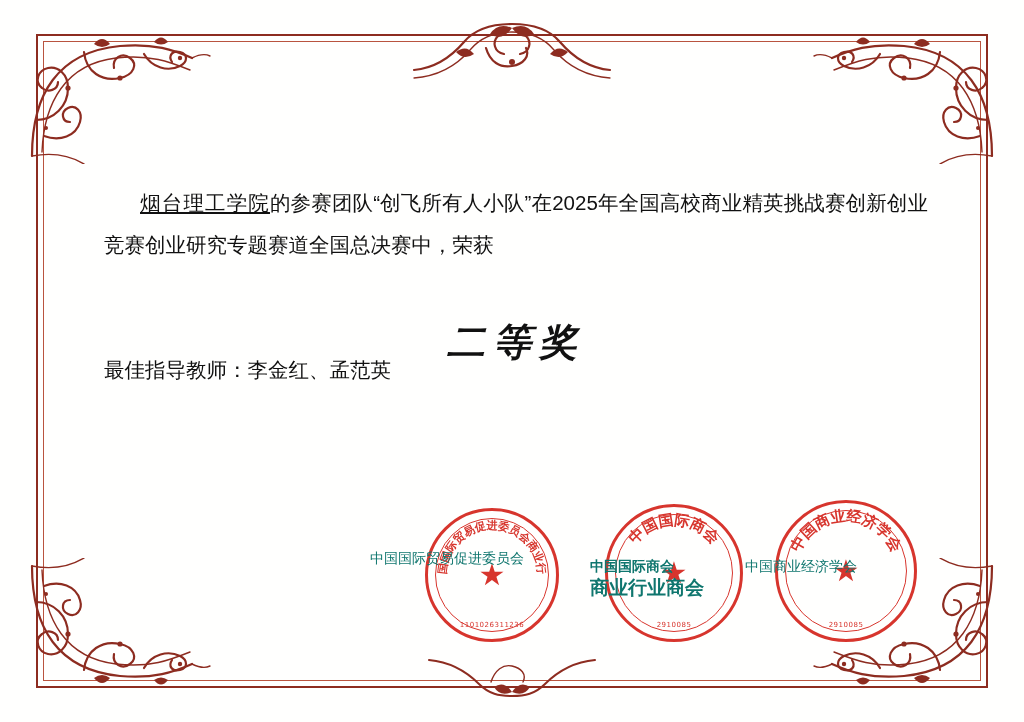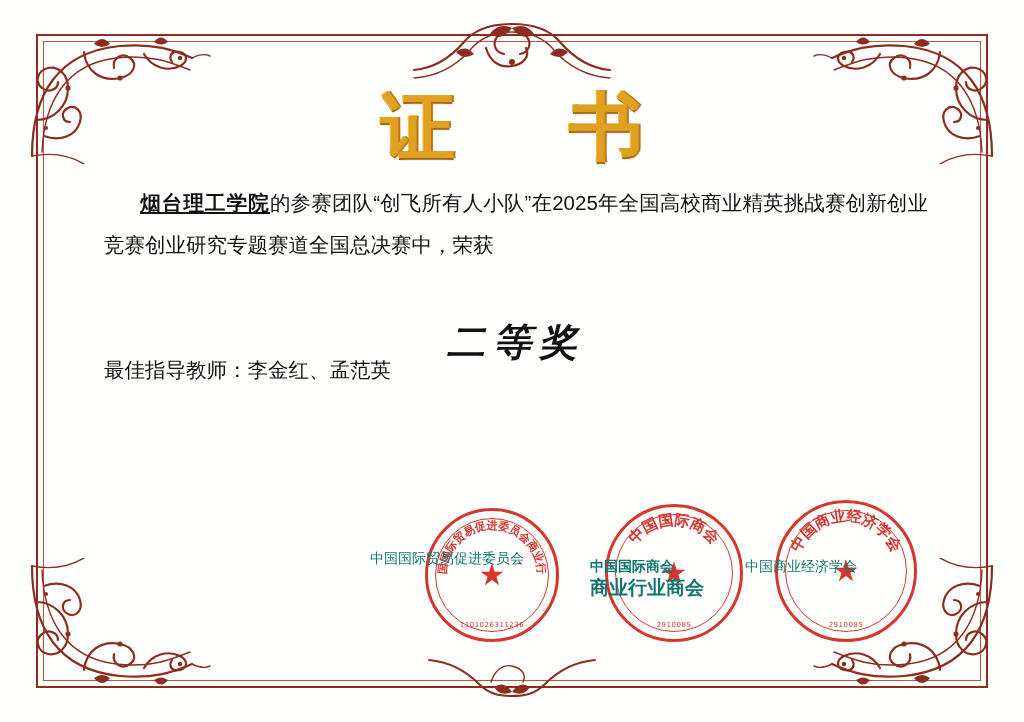--- a/index.html
+++ b/index.html
@@ -96,21 +96,21 @@
     position: absolute;
     left: 104px;
     right: 96px;
     top: 182px;
     font-size: 20.5px;
     line-height: 42px;
     color: #111;
     text-align: justify;
   }
   .school {
-    font-weight: bold;
+    font-weight: normal;
     text-decoration: underline;
     text-underline-offset: 2px;
     letter-spacing: 1px;
   }
   .indent { display: inline-block; width: 36px; }
 
   .award {
     position: absolute;
     left: 0;
     right: 0;
@@ -326,21 +326,20 @@
     <g fill="none" stroke="#8d2c20" stroke-width="2" stroke-linecap="round">
       <path d="M2 38 C24 36 40 26 52 14 C62 4 72 2 85 2 C98 2 108 4 118 14 C130 26 146 36 168 38"></path>
       <path d="M64 16 C68 28 76 34 85 32 C94 30 100 24 96 16" stroke-width="1.4"></path>
     </g>
     <g fill="#8d2c20">
       <path d="M85 6 q12 -5 18 5 q-10 7 -18 -5"></path>
       <path d="M85 6 q-12 -5 -18 5 q10 7 18 -5"></path>
     </g>
   </svg>
 
-  <div class="title">证 书</div>
 
   <div class="body-text">
     <span class="indent"></span><span class="school">烟台理工学院</span><span>的参赛团队“创飞所有人小队”在2025年全国高校商业精英挑</span><span>战赛创新创业竞赛创业研究专题赛道全国总决赛中，荣获</span>
   </div>
 
   <div class="award">二等奖</div>
 
   <div class="members">
     <div>
       <span>最佳指导教师：</span><span>李金红、孟范英</span>

